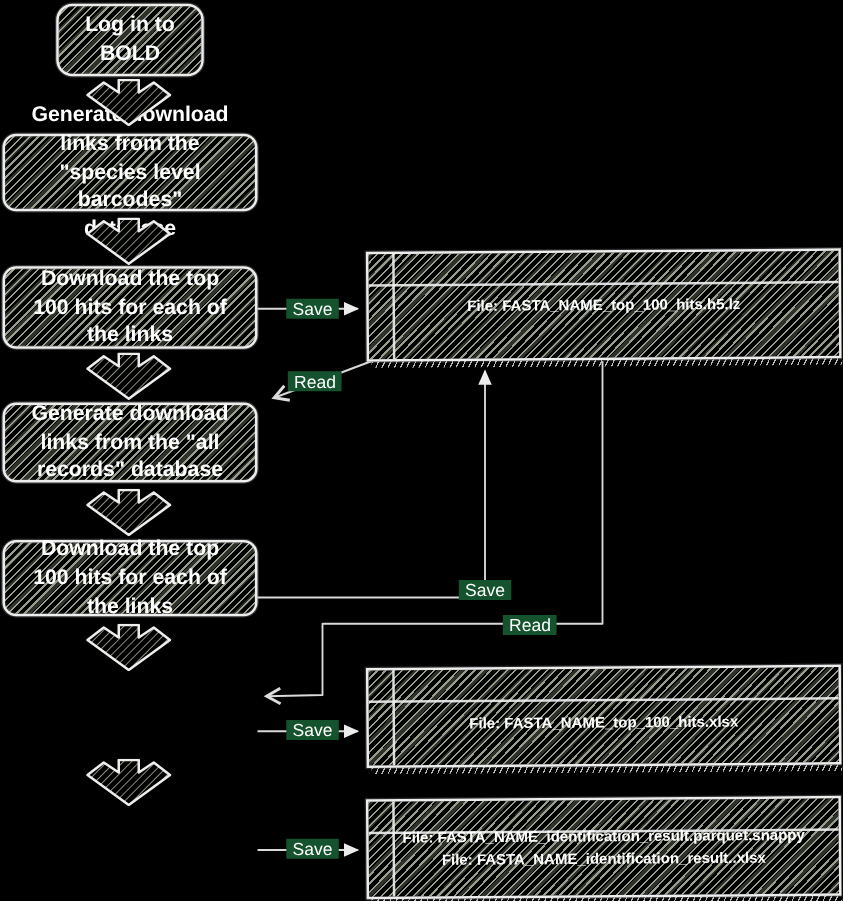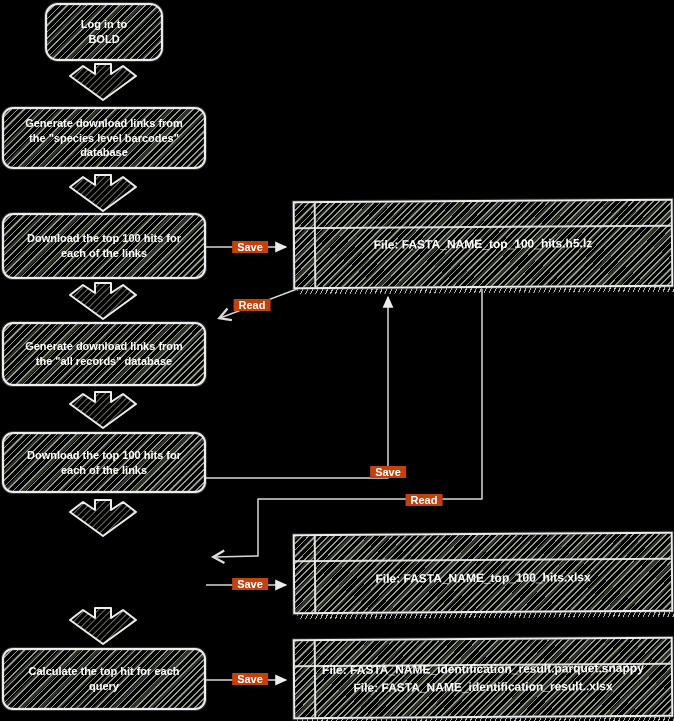--- a/index.html
+++ b/index.html
@@ -12,42 +12,42 @@
     background-color:#000;
     background-image:
       repeating-linear-gradient(135deg, rgba(158,166,146,0.95) 0px, rgba(158,166,146,0.95) 1.3px, transparent 1.3px, transparent 4.6px),
       repeating-linear-gradient(135deg, rgba(120,128,108,0.38) 0px, rgba(120,128,108,0.38) 3px, transparent 3px, transparent 13px);
   }
   .step{
     position:absolute;box-sizing:border-box;
     border:2px solid var(--node-border,#ededed);border-radius:11px;
     box-shadow:0 0 0 1px rgba(235,235,235,0.22), inset 0 0 0 1px rgba(235,235,235,0.15);
     display:flex;align-items:center;justify-content:center;text-align:center;
-    color:var(--text,#fff);font-weight:bold;font-size:11px;line-height:1.35;
+    color:var(--text,#fff);font-weight:bold;font-size:17px;line-height:1.35;
     padding:3px 19px;z-index:2;
   }
   .file{
     position:absolute;box-sizing:border-box;
     border:2px solid var(--node-border,#ededed);
     box-shadow:0 0 0 1px rgba(235,235,235,0.18);
     display:flex;align-items:center;justify-content:center;text-align:center;
     color:var(--text,#fff);font-weight:bold;font-size:12px;line-height:1.5;
     transform:rotate(-0.4deg);z-index:2;
   }
   .file .vline{position:absolute;top:0;bottom:0;left:19px;width:0;border-left:2px solid rgba(240,240,240,0.9);}
   .file .hline{position:absolute;left:0;right:0;top:24px;height:0;border-top:2px solid rgba(240,240,240,0.9);}
   .file .ticks{
     position:absolute;left:2px;right:-3px;bottom:-7px;height:5px;
     background:repeating-linear-gradient(115deg, rgba(215,215,215,0.85) 0px, rgba(215,215,215,0.85) 1px, transparent 1px, transparent 4.5px);
   }
   .file .lbl{position:relative;display:block;width:100%;padding:0 4px;}
   .fat-arrow{position:absolute;z-index:2;}
   .clabel{
     position:absolute;transform:translate(-50%,-50%);
-    background:#c2410c;color:var(--text,#fff);font-weight:bold;font-size:11px;
+    background:#14532d;color:var(--text,#fff);font-weight:normal;font-size:14px;
     padding:0 5px;z-index:3;white-space:nowrap;
   }
   #connectors{position:absolute;left:0;top:0;z-index:1;pointer-events:none;}
 </style>
 </head>
 <body>
 
 <div id="canvas">
 
   <svg id="connectors" width="674" height="721" viewBox="0 0 674 721">
@@ -80,23 +80,20 @@
     <span>Generate download links from the "species level barcodes" database</span>
   </div>
   <div class="step hatch" style="left:2px;top:213px;width:204px;height:66px">
     <span>Download the top 100 hits for each of the links</span>
   </div>
   <div class="step hatch" style="left:2px;top:322px;width:204px;height:64px">
     <span>Generate download links from the "all records" database</span>
   </div>
   <div class="step hatch" style="left:2px;top:432px;width:204px;height:61px">
     <span>Download the top 100 hits for each of the links</span>
-  </div>
-  <div class="step hatch" style="left:2px;top:648px;width:204px;height:62px">
-    <span>Calculate the top hit for each query</span>
   </div>
 
   <svg class="fat-arrow" style="left:68px;top:63px" width="70" height="38" viewBox="0 0 70 38">
       <path d="M27,1 L43,1 L43,11 L55,3 L68,13 L35,37 L2,13 L15,3 L27,11 Z" fill="url(#hatchp)" stroke="#ededed" stroke-width="2" stroke-linejoin="round"></path>
     </svg>
   <svg class="fat-arrow" style="left:68px;top:174px" width="70" height="38" viewBox="0 0 70 38">
       <path d="M27,1 L43,1 L43,11 L55,3 L68,13 L35,37 L2,13 L15,3 L27,11 Z" fill="url(#hatchp)" stroke="#ededed" stroke-width="2" stroke-linejoin="round"></path>
     </svg>
   <svg class="fat-arrow" style="left:68px;top:282px" width="70" height="38" viewBox="0 0 70 38">
       <path d="M27,1 L43,1 L43,11 L55,3 L68,13 L35,37 L2,13 L15,3 L27,11 Z" fill="url(#hatchp)" stroke="#ededed" stroke-width="2" stroke-linejoin="round"></path>

